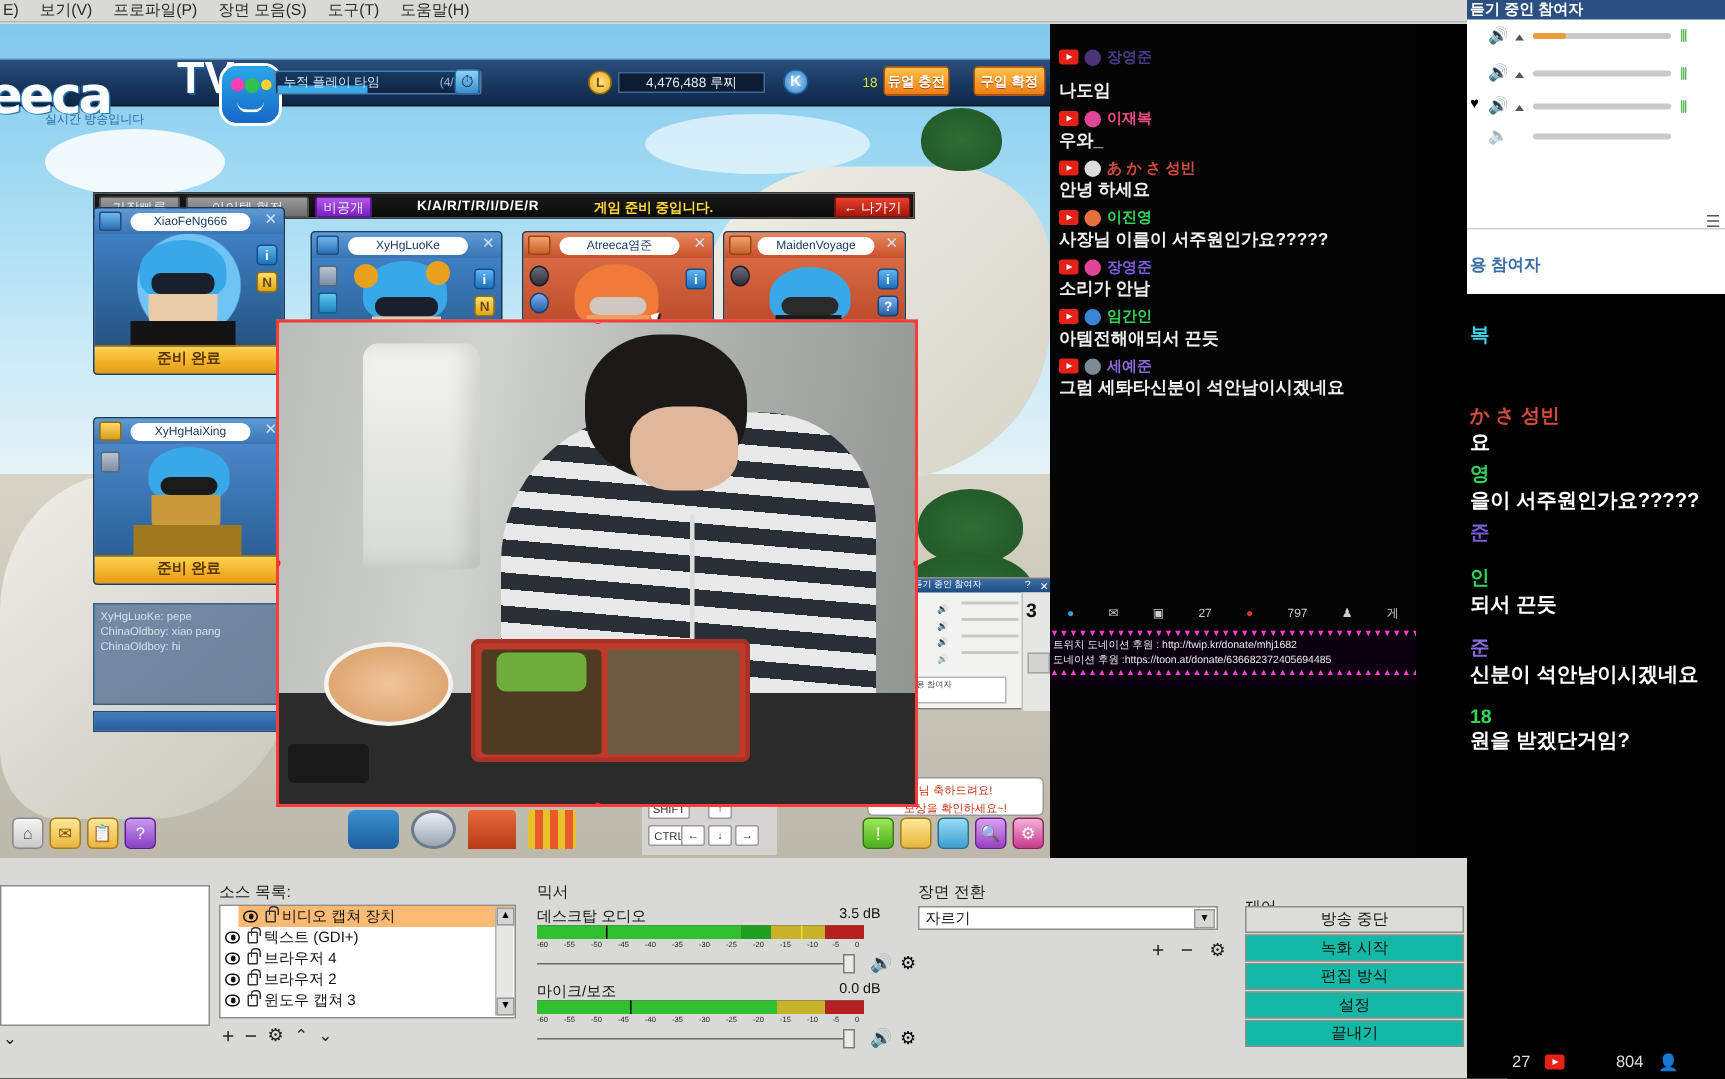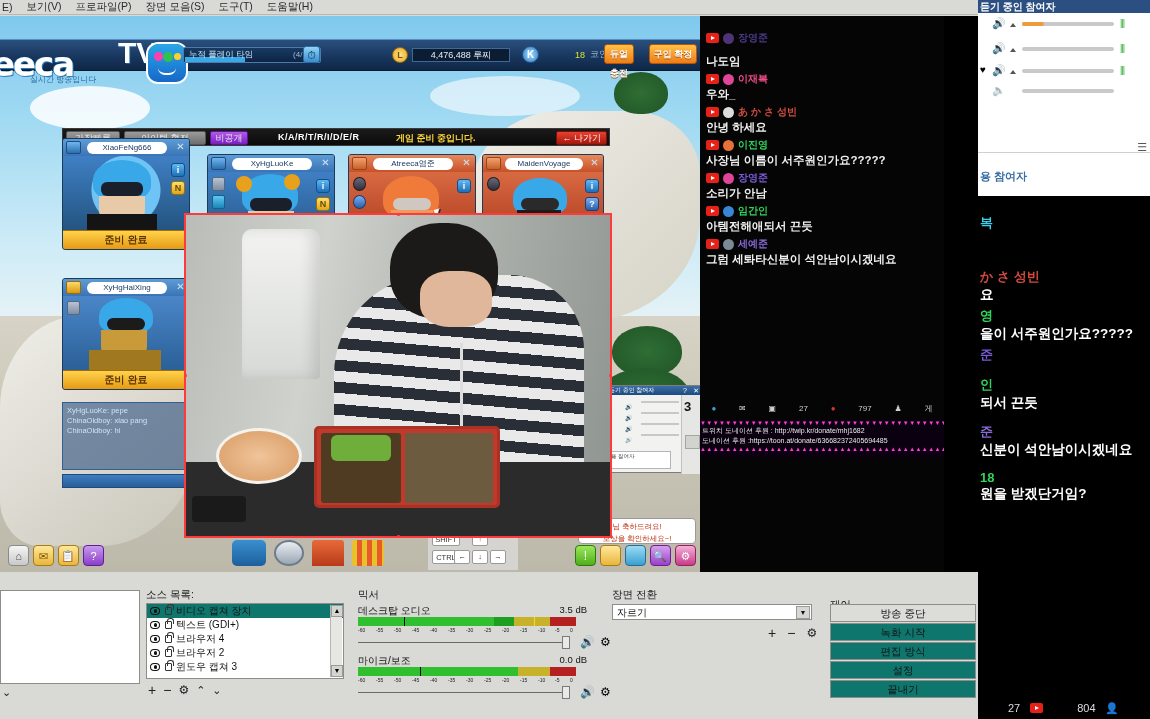--- a/index.html
+++ b/index.html
@@ -195,21 +195,21 @@
   .rc-name { font-size:13px; font-weight:bold; }
   .rc-msg { font-size:13.5px; color:#fff; font-weight:bold; line-height:17px; white-space:nowrap; }
   .rfoot { position:absolute; left:0; bottom:2px; width:172px; height:18px; display:flex; align-items:center;
      gap:10px; padding-left:30px; color:#ddd; font-size:11px; }
 
   
   .dock { position:absolute; left:0; top:572px; width:1005px; height:147px; background:#d9d9d6; }
   .dock-col-title { position:absolute; font-size:10.5px; color:#1a1a1a; }
   .listbox { position:absolute; background:#fff; border:1px solid #8d8d8a; }
   .src-item { display:flex; align-items:center; gap:4px; height:14px; padding-left:3px; font-size:10px; color:#111; }
-  .src-item.sel { background:#0f766e; }
+  .src-item.sel { background:#fdba74;margin-left:12px; }
   .eye { width:10px; height:8px; border-radius:50% / 60%; border:1.3px solid #111; position:relative; }
   .eye:after { content:""; position:absolute; left:2.7px; top:1.3px; width:3.5px; height:3.5px; border-radius:50%; background:#111; }
   .lock { width:7px; height:8px; border:1.2px solid #333; border-radius:1px; position:relative; margin-left:1px; }
   .lock:before { content:""; position:absolute; left:1px; top:-4px; width:5px; height:5px; border:1.2px solid #333;
      border-bottom:none; border-radius:3px 3px 0 0; }
   .scroll { position:absolute; right:1px; top:1px; width:12px; bottom:1px; background:#e6e6e3; border-left:1px solid #b5b5b2; }
   .scr-btn { width:12px; height:12px; background:#d4d4d1; border:1px solid #9a9a97; font-size:7px; text-align:center; line-height:10px; }
   .toolrow { position:absolute; display:flex; align-items:center; gap:7px; font-size:14px; color:#222; }
   .mixer-track { position:absolute; }
   .mx-name { font-size:10px; color:#111; }
@@ -220,21 +220,21 @@
   .m-r { position:absolute; top:0; height:9px; background:#b52020; }
   .m-tick { position:absolute; width:1px; height:9px; background:#000; }
   .ruler { position:absolute; left:0; width:218px; height:9px; font-size:5px; color:#222; }
   .ruler i { position:absolute; font-style:normal; }
   .slider-line { position:absolute; left:0; width:212px; height:1px; background:#6a6a6a; }
   .slider-knob { position:absolute; width:8px; height:13px; background:#e9e9e7; border:1px solid #7a7a78; }
   .sel-box { position:absolute; background:#fff; border:1px solid #8d8d8a; height:16px; font-size:10px;
      color:#111; padding-left:4px; line-height:15px; }
   .sel-arrow { position:absolute; right:1px; top:1px; width:14px; height:13px; background:#d7d7d4;
      border:1px solid #9a9a97; font-size:7px; text-align:center; line-height:11px; }
-  .ctl-btn { position:absolute; width:146px; height:18px; background:#0f766e; border:1px solid #8d8d8a;
+  .ctl-btn { position:absolute; width:146px; height:18px; background:#14b8a6; border:1px solid #8d8d8a;
      font-size:10.5px; color:#111; text-align:center; line-height:16px; }
 </style>
 </head>
 <body>
 
 <div id="root">
 
   <div class="obs-window">
 
     <div class="obs-menubar">
@@ -281,21 +281,21 @@
         <div class="clockbtn">⏱</div>
 
         <div class="coinrow">
           <div class="coin-ico">L</div>
           <div class="coin-box">4,476,488 루찌</div>
           <div class="k-ico">K</div>
           <div class="k-val">18</div>
           <div class="k-unit">코인</div>
         </div>
 
-        <div class="orange-btn" style="left:604px;width:30px;">듀얼 충전</div>
+        <div class="orange-btn" style="left:589px;width:44px;">듀얼 충전</div>
         <div class="orange-btn" style="left:649px;width:48px;">구입 확정</div>
 
         <div class="room-head">
           <div class="tab g" style="left:3px;width:54px;">가장빠름</div>
           <div class="tab g" style="left:61px;width:82px;">아이템 혈전</div>
           <div class="tab p" style="left:147px;width:38px;">비공개</div>
           <div class="room-code">K/A/R/T/R/I/D/E/R</div>
           <div class="room-status">게임 준비 중입니다.</div>
           <div class="exit-btn">← <span>나가기</span></div>
         </div>

